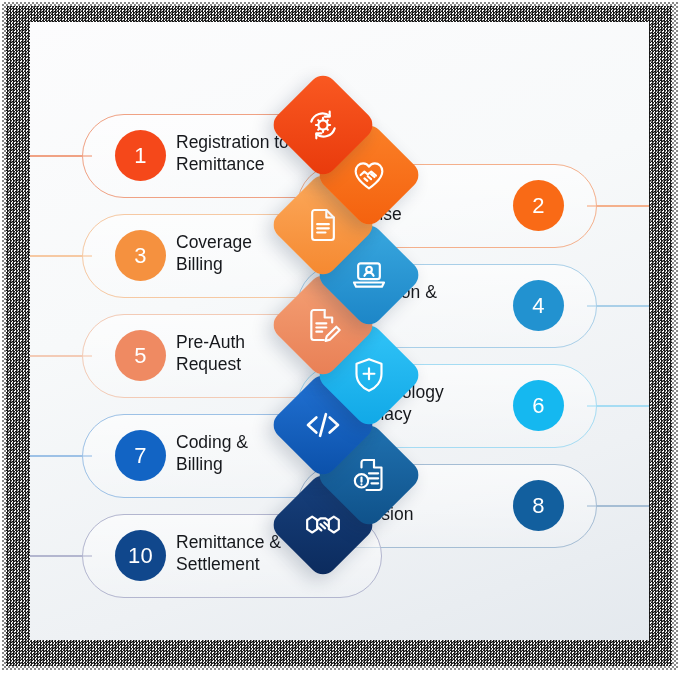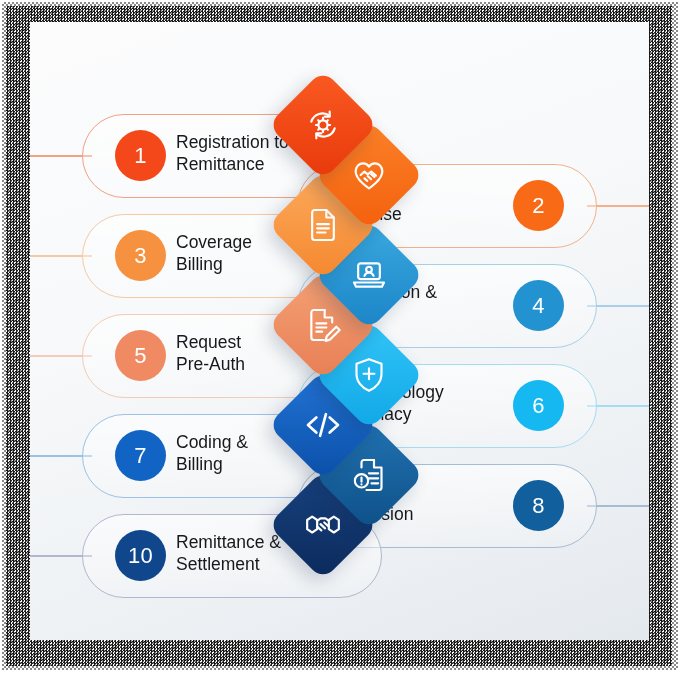--- a/index.html
+++ b/index.html
@@ -121,22 +121,22 @@
           <div class="label right">
             <div>Consultation &amp;</div>
             <div>Notes</div>
           </div>
         </div>
         <div class="row" style="top: 284px;">
           <div class="connector left" style="background: rgb(243, 203, 182);"></div>
           <div class="pill left" style="border-color: rgb(243, 203, 182);"></div>
           <div class="bubble left" style="background: rgb(239, 138, 98);">5</div>
           <div class="label left">
+            <div>Pre-Auth</div>
             <div>Request</div>
-            <div>Pre-Auth</div>
           </div>
         </div>
         <div class="row" style="top: 334px;">
           <div class="connector right" style="background: rgb(165, 220, 243);"></div>
           <div class="pill right" style="border-color: rgb(165, 220, 243);"></div>
           <div class="bubble right" style="background: rgb(21, 184, 240);">6</div>
           <div class="label right">
             <div>Labs/Radiology</div>
             <div>/ Pharmacy</div>
           </div>

